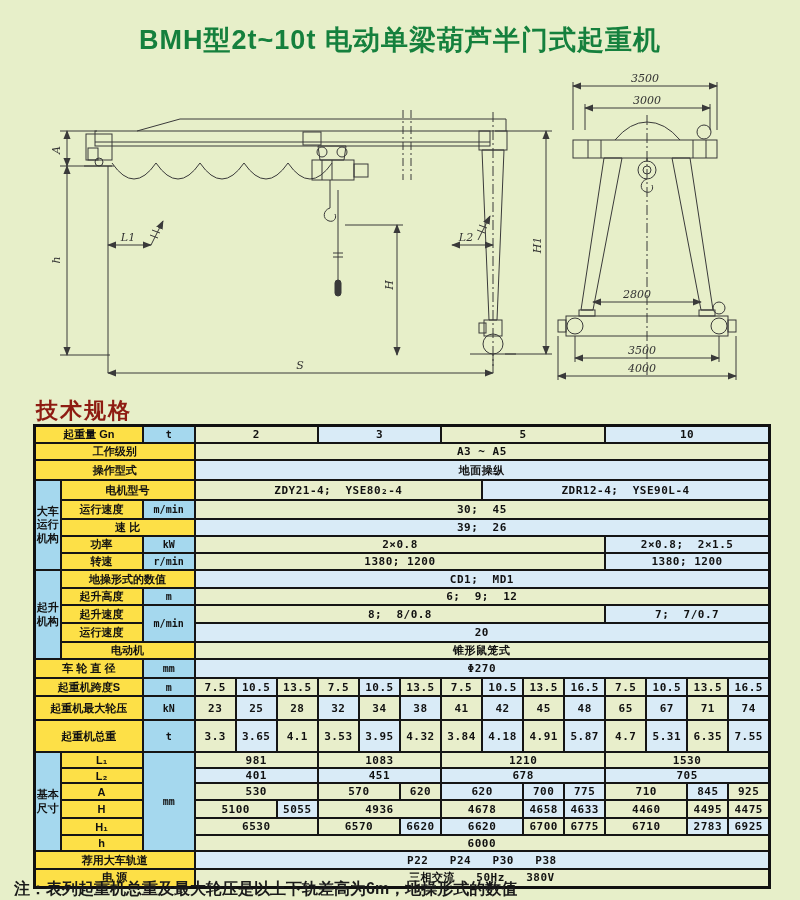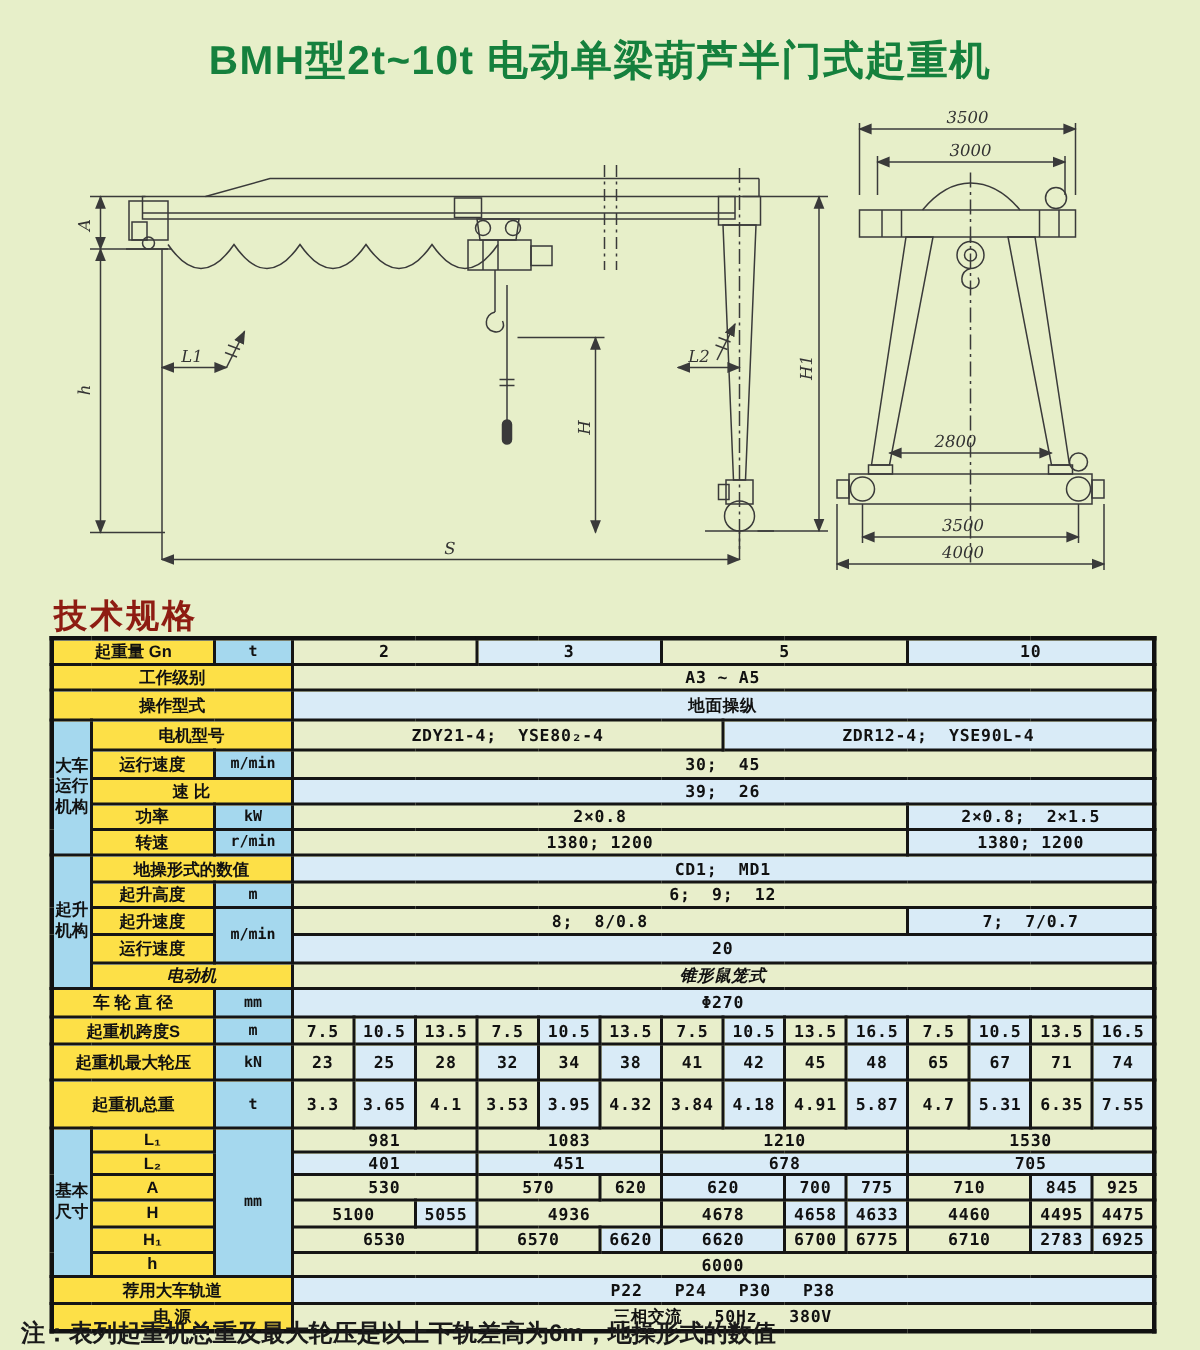--- a/index.html
+++ b/index.html
@@ -249,21 +249,21 @@
         <tr style="height: 18px;">
           <td class="lab">起升速度</td>
           <td class="unit" rowspan="2">m/min</td>
           <td class="dat cg" colspan="10">8;  8/0.8</td>
           <td class="dat cb" colspan="4">7;  7/0.7</td>
         </tr>
         <tr style="height: 19px;">
           <td class="lab">运行速度</td>
           <td class="dat cb" colspan="14">20</td>
         </tr>
-        <tr style="height: 17px; font-style: italic;">
+        <tr style="height: 17px;">
           <td class="lab" colspan="2">电动机</td>
           <td class="dat cg" colspan="14">锥形鼠笼式</td>
         </tr>
         <tr style="height: 19px;">
           <td class="lab" colspan="2">车 轮 直 径</td>
           <td class="unit">mm</td>
           <td class="dat cb" colspan="14">Φ270</td>
         </tr>
         <tr style="height: 18px;">
           <td class="lab" colspan="2">起重机跨度S</td>

